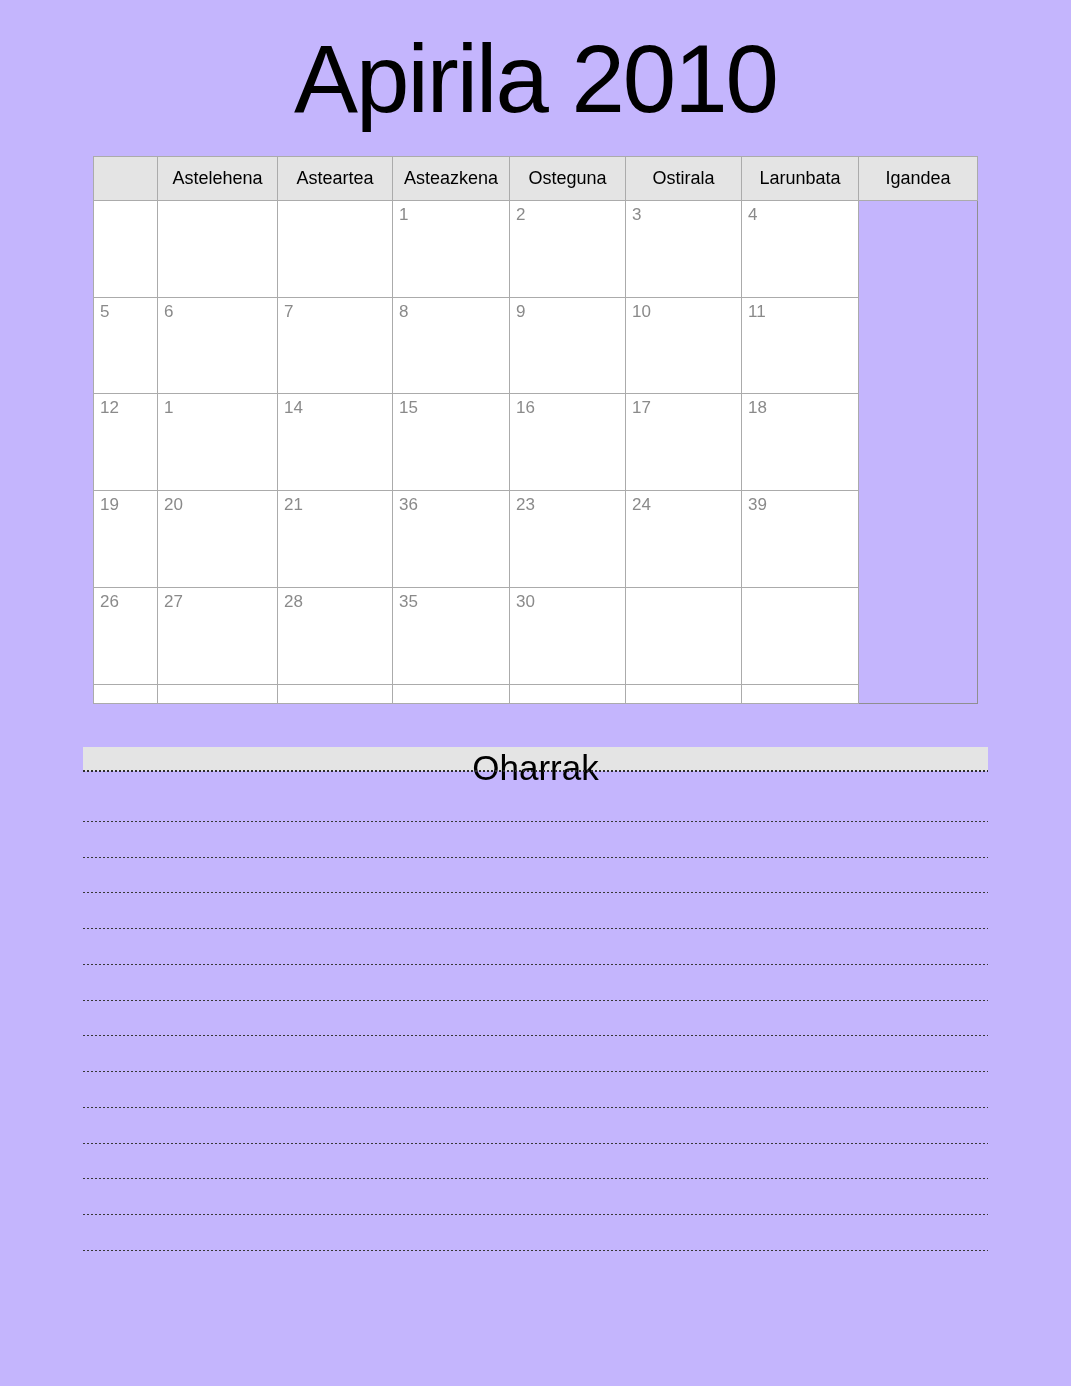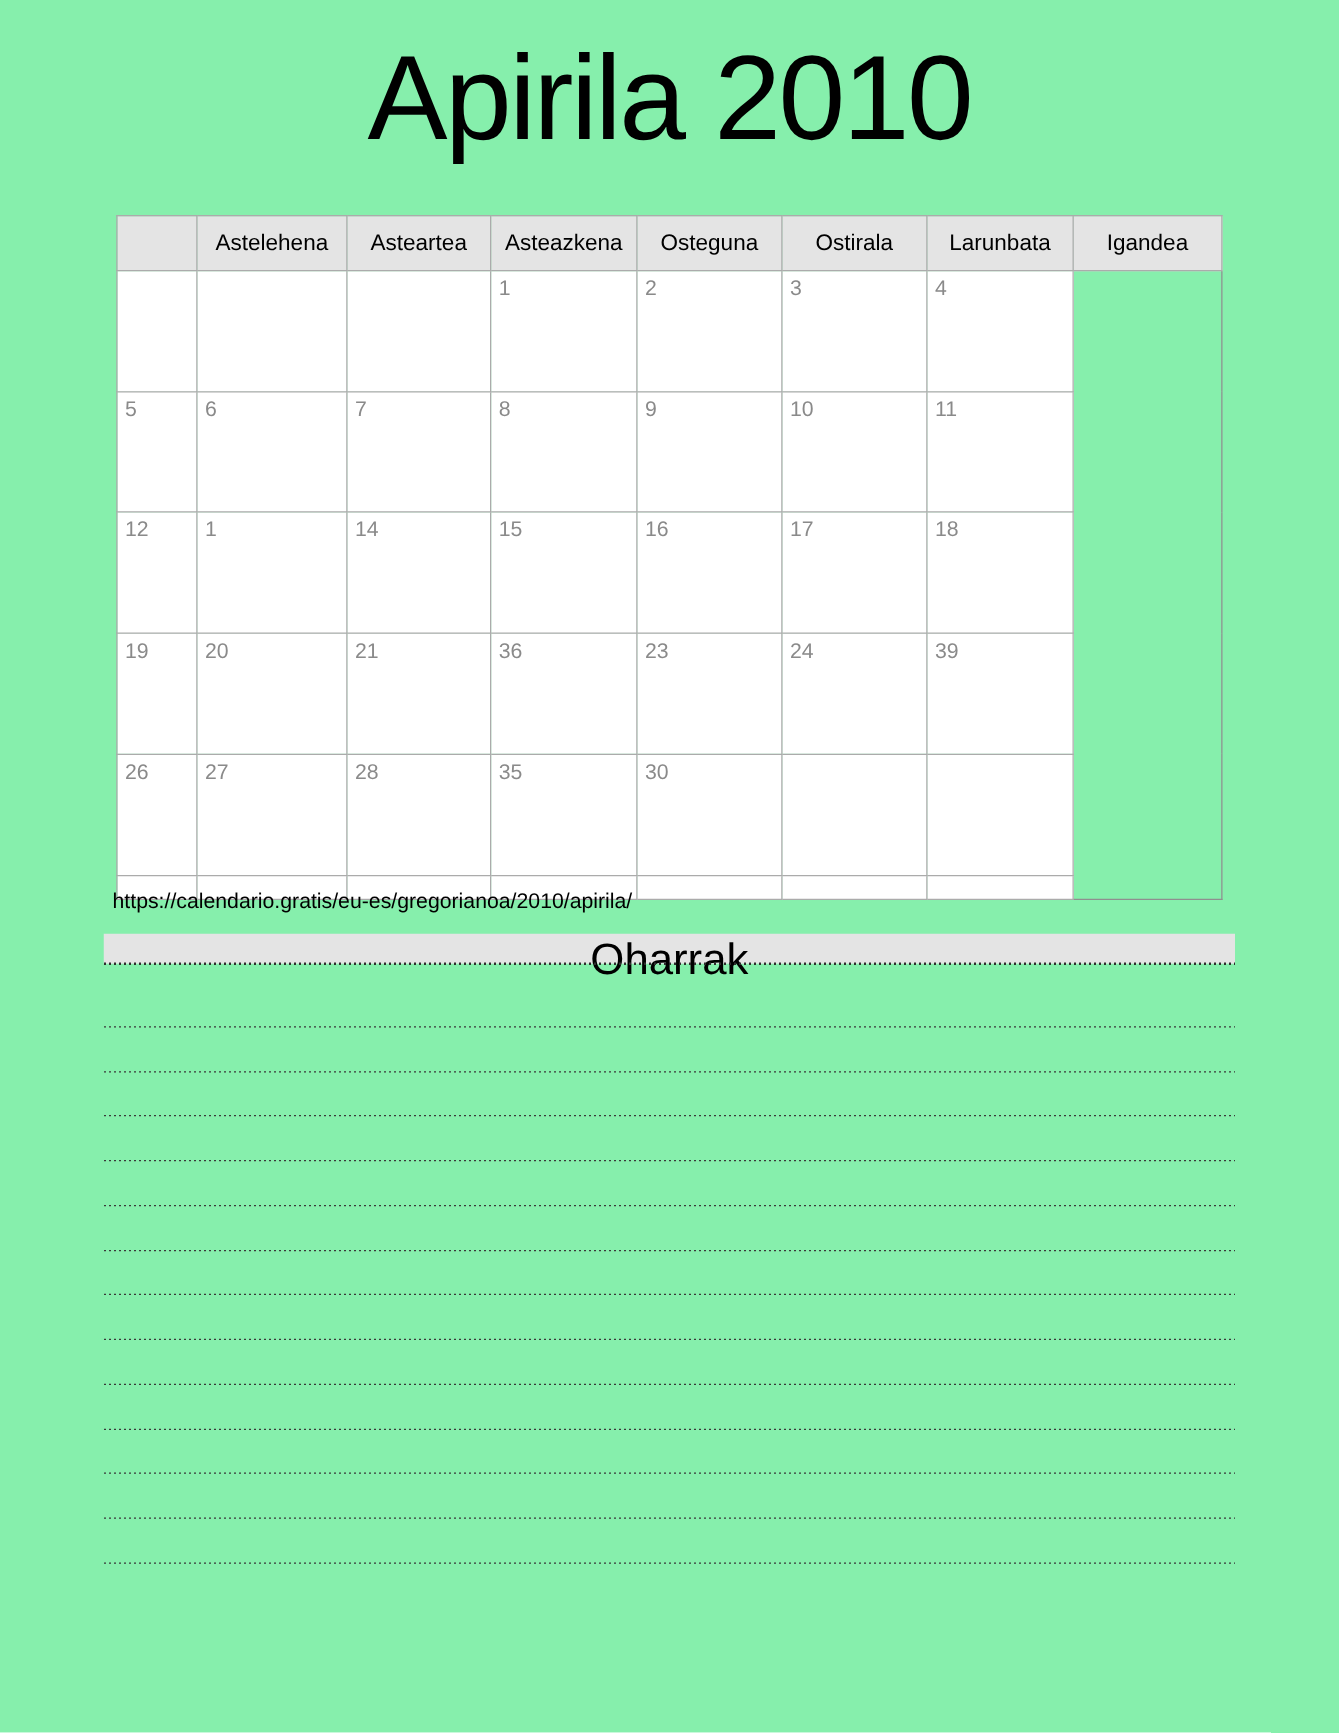--- a/index.html
+++ b/index.html
@@ -2,21 +2,21 @@
 <html><head>
 <meta charset="utf-8">
 <style>
   html, body { margin: 0; padding: 0; background: #ffffff; }
   body { font-family: "Liberation Sans", sans-serif; }
 
   .page {
     position: relative;
     width: 1071px;
     height: 1386px;
-    background: #86efac;
+    background: #c4b5fd;
     overflow: hidden;
   }
 
   .title {
     position: absolute;
     top: 31px;
     left: 0;
     width: 100%;
     margin: 0;
     text-align: center;
@@ -24,21 +24,21 @@
     line-height: 96px;
     letter-spacing: -2px;
     font-weight: 400;
     color: #000000;
     white-space: nowrap;
   }
 
   table.calendar {
     position: absolute;
     left: 93px;
-    top: 172px;
+    top: 156px;
     width: 884px;
     height: 548px;
     border-collapse: collapse;
     table-layout: fixed;
     border: 1px solid #8f8f8f;
   }
   table.calendar th,
   table.calendar td {
     border: 1px solid #ababab;
     padding: 0;
@@ -198,21 +198,20 @@
           <td class="day"></td>
           <td class="day"></td>
           <td class="day"></td>
           <td class="day"></td>
           <td class="day"></td>
           <td class="day"></td>
         </tr>
       </tbody>
   </table>
 
-  <div class="url">https://calendario.gratis/eu-es/gregorianoa/2010/apirila/</div>
 
   <div class="notes-header">
     <span>Oharrak</span>
   </div>
 
   <div class="notes-lines" id="notes-lines">
       <div class="note-line"></div>
       <div class="note-line"></div>
       <div class="note-line"></div>
       <div class="note-line"></div>

